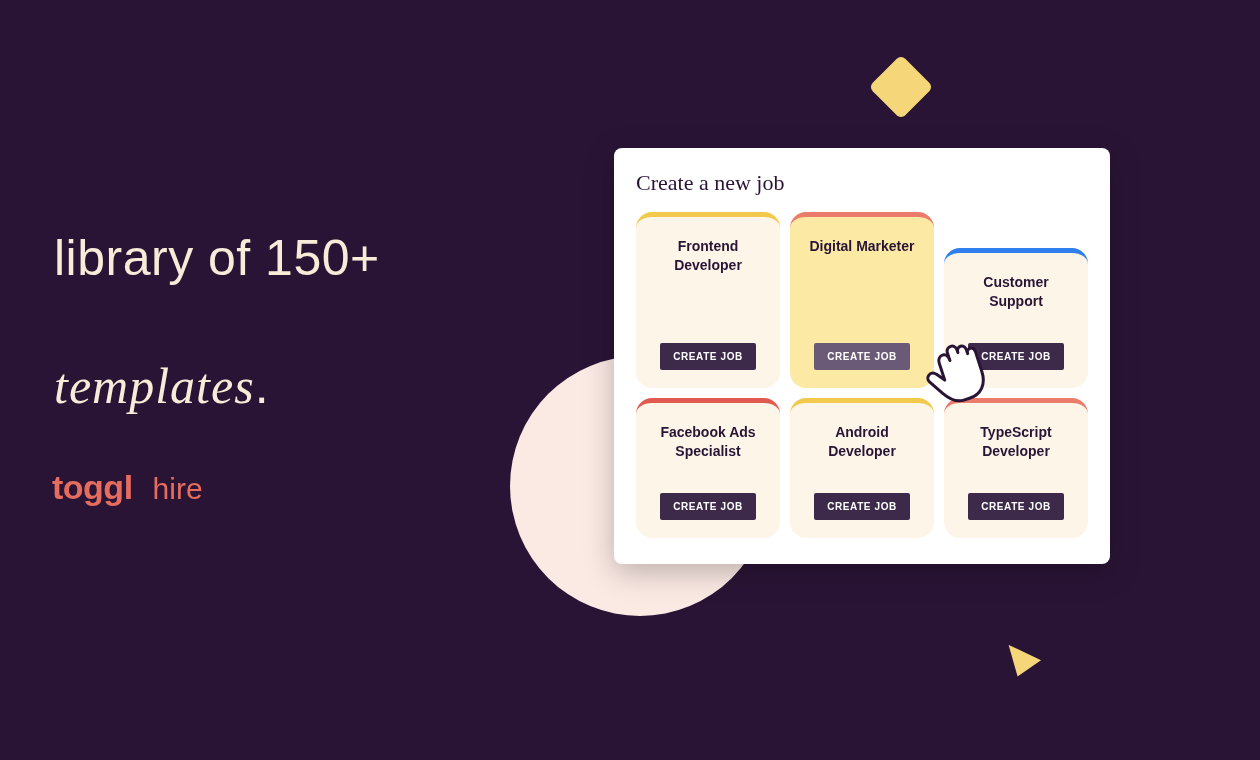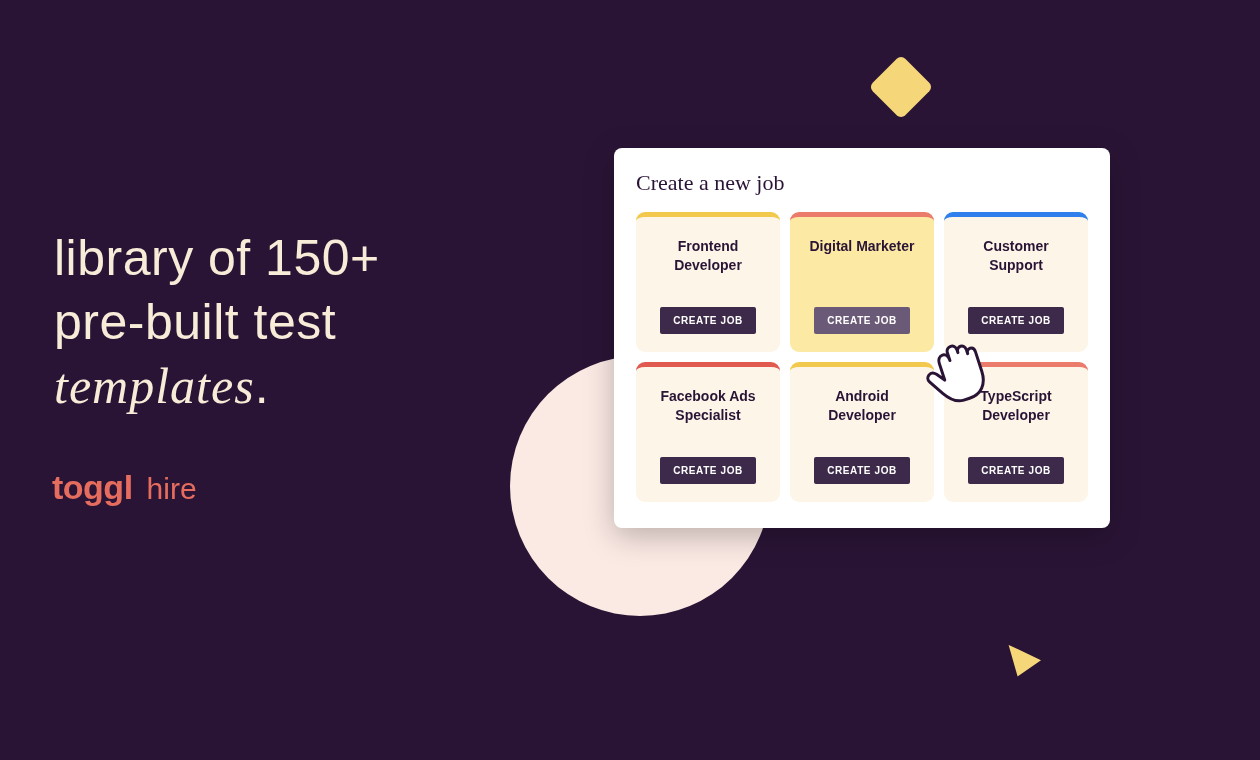--- a/index.html
+++ b/index.html
@@ -52,21 +52,21 @@
   }
   .headline .italic { font-style: italic; font-family: Georgia, "Times New Roman", serif; letter-spacing: 1px;}
 
   
   .logo {
     position: absolute;
     left: 52px;
     top: 468px;
     display: flex;
     align-items: baseline;
-    gap: 14px;
+    gap: 20px;
   }
   .logo-toggl {
     color: #e66d5e;
     font-size: 34px;
     font-weight: 800;
     letter-spacing: -0.5px;
     font-family: Arial, sans-serif;
   }
   .logo-hire {
     color: #e66d5e;
@@ -92,36 +92,36 @@
     color: #2a1436;
     margin-bottom: 16px;
     font-family: Georgia, "Times New Roman", serif;
   }
   .grid {
     display: grid;
     grid-template-columns: repeat(3, 1fr);
     gap: 10px;
   }
   .job-card {
-    border-radius: 9px;
+    border-radius: 16px;
     padding: 18px 10px 18px 10px;
     text-align: center;
     display: flex;
     flex-direction: column;
     align-items: center;
     justify-content: space-between;
     min-height: 140px;
     position: relative;
     border-top: 5px solid transparent;
   }
   .job-card.bg-cream      { background: #fdf6e8; }
   .job-card.bg-highlight  { background: #fbe9a4; }
   .job-card.top-yellow { border-top-color: #f2c94c; }
   .job-card.top-salmon { border-top-color: #eb7b6a; }
-  .job-card.top-blue   { border-top-color: #2f80ed; }
+  .job-card.top-blue   { border-top-color: #2f80ed; margin-top: 36px; }
   .job-card.top-red    { border-top-color: #e05a4f; }
 
   .job-title {
     color: #2a1436;
     font-size: 14px;
     font-weight: 700;
     line-height: 1.35;
     white-space: pre-line;
     margin-top: 2px;
   }
@@ -153,21 +153,21 @@
 <div class="deco-diamond"></div>
 <div class="deco-triangle">
   <svg width="44" height="42" viewBox="0 0 44 42">
     <path d="M4 3 L40 20 L14 38 Z" fill="#f5d678" stroke="#2a1436" stroke-width="2" stroke-linejoin="round"></path>
   </svg>
 </div>
 
 <div class="headline">
   <br>
   <span>library of 150+</span><br>
-  <span>pre-built test</span><br>
+  <br>
   <span class="italic">templates</span><span>.</span>
 </div>
 
 <div class="logo">
   <span class="logo-toggl">toggl</span>
   <span class="logo-hire">hire</span>
 </div>
 
 <div class="panel">
   <div class="panel-title">Create a new job</div>

